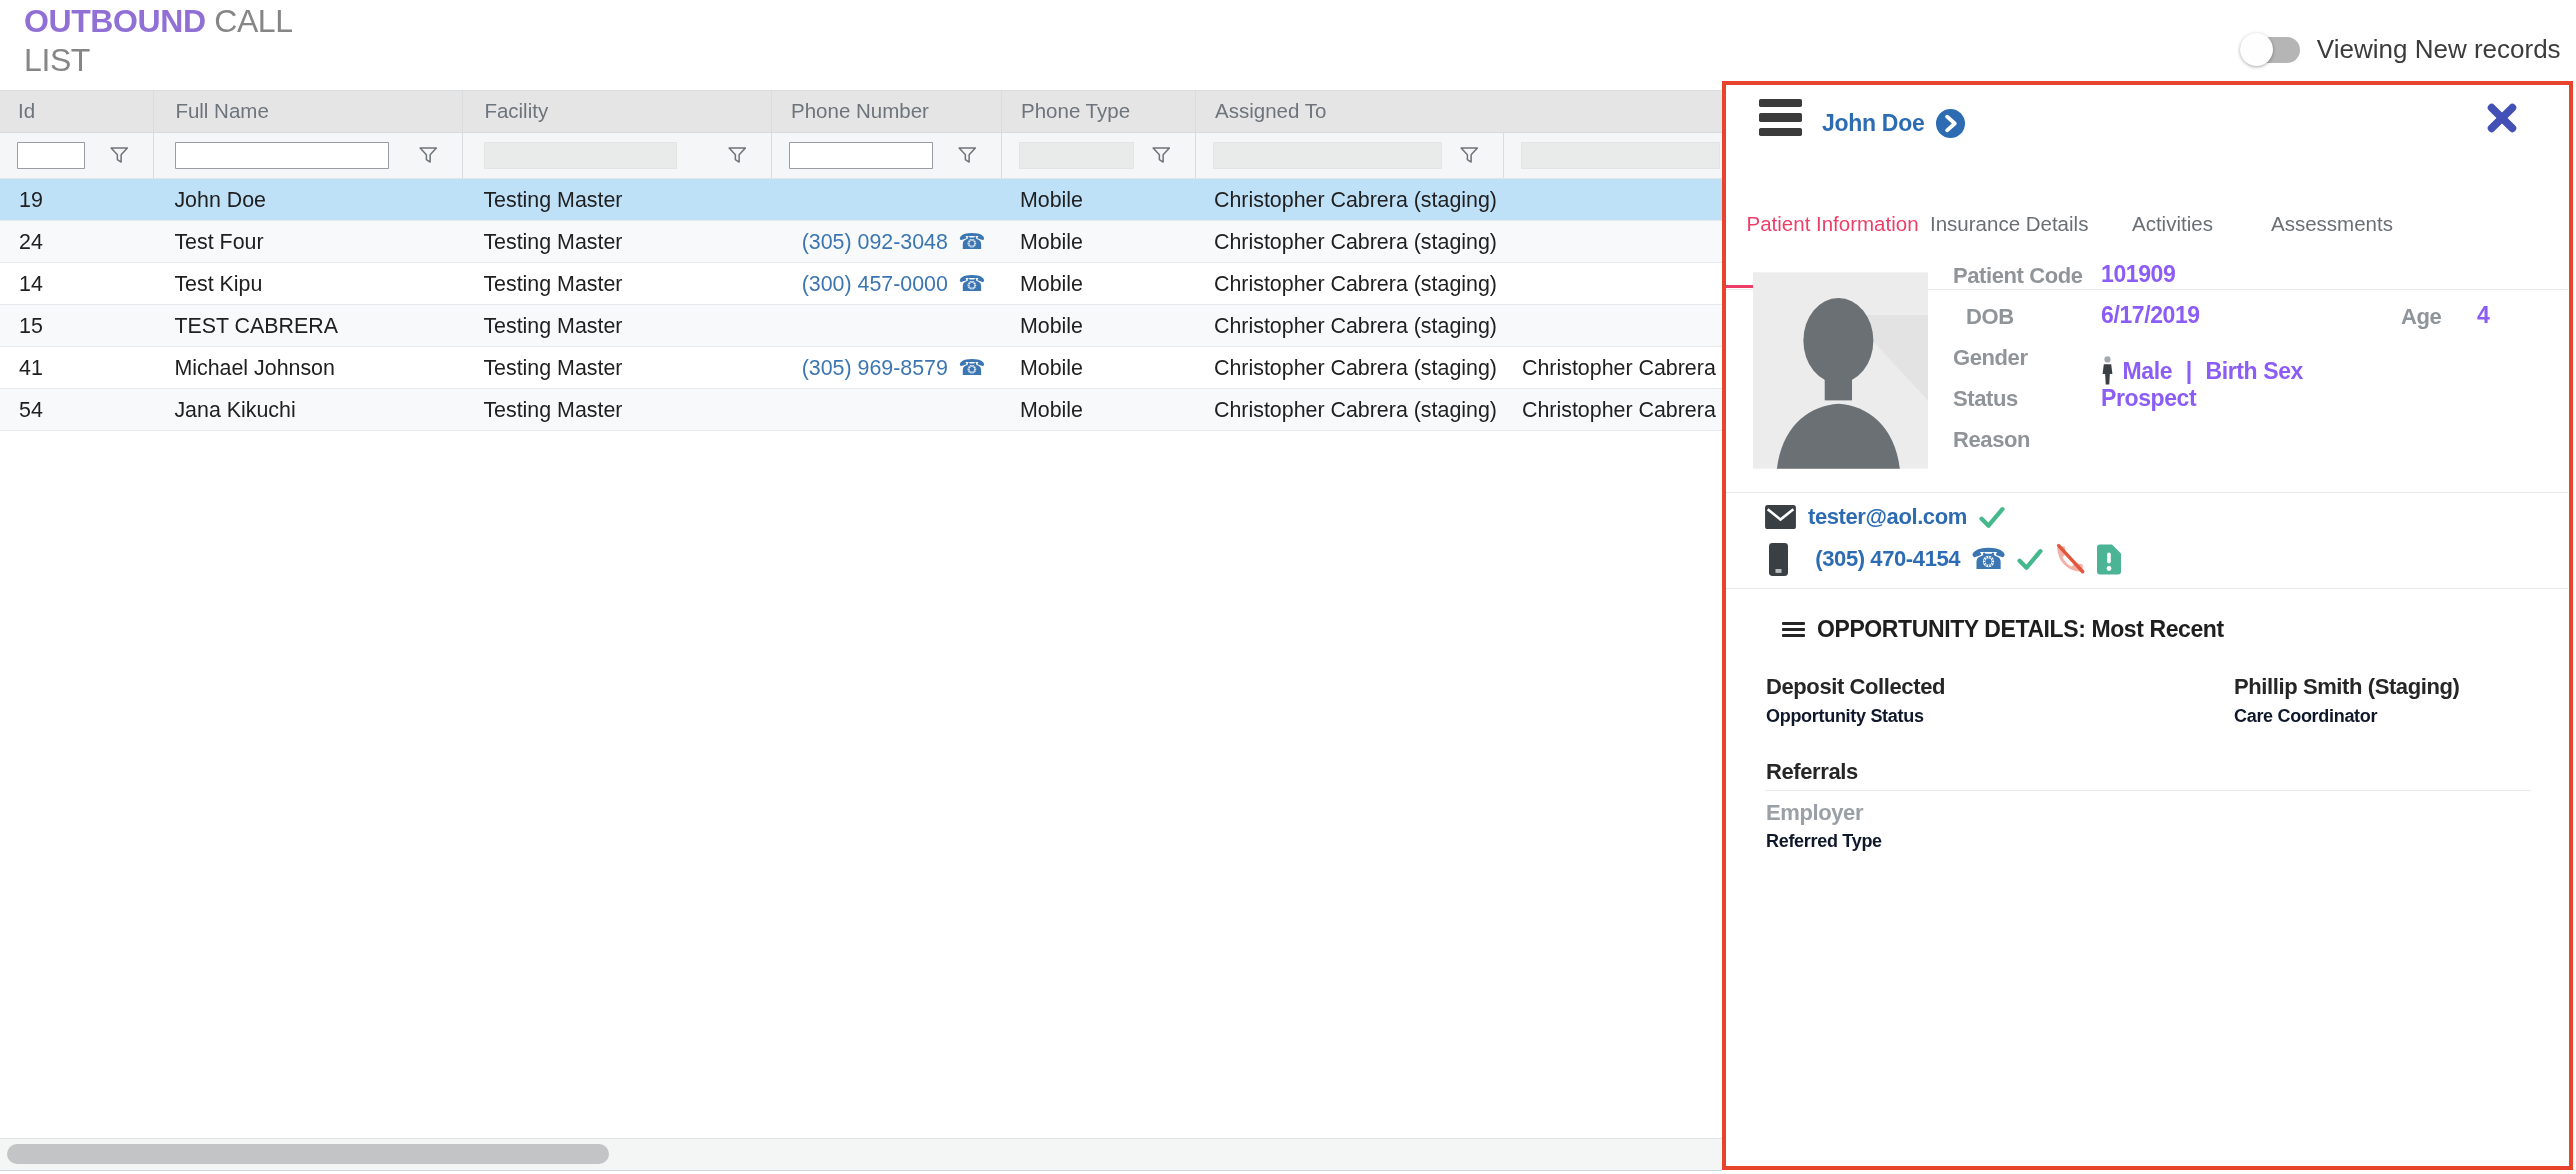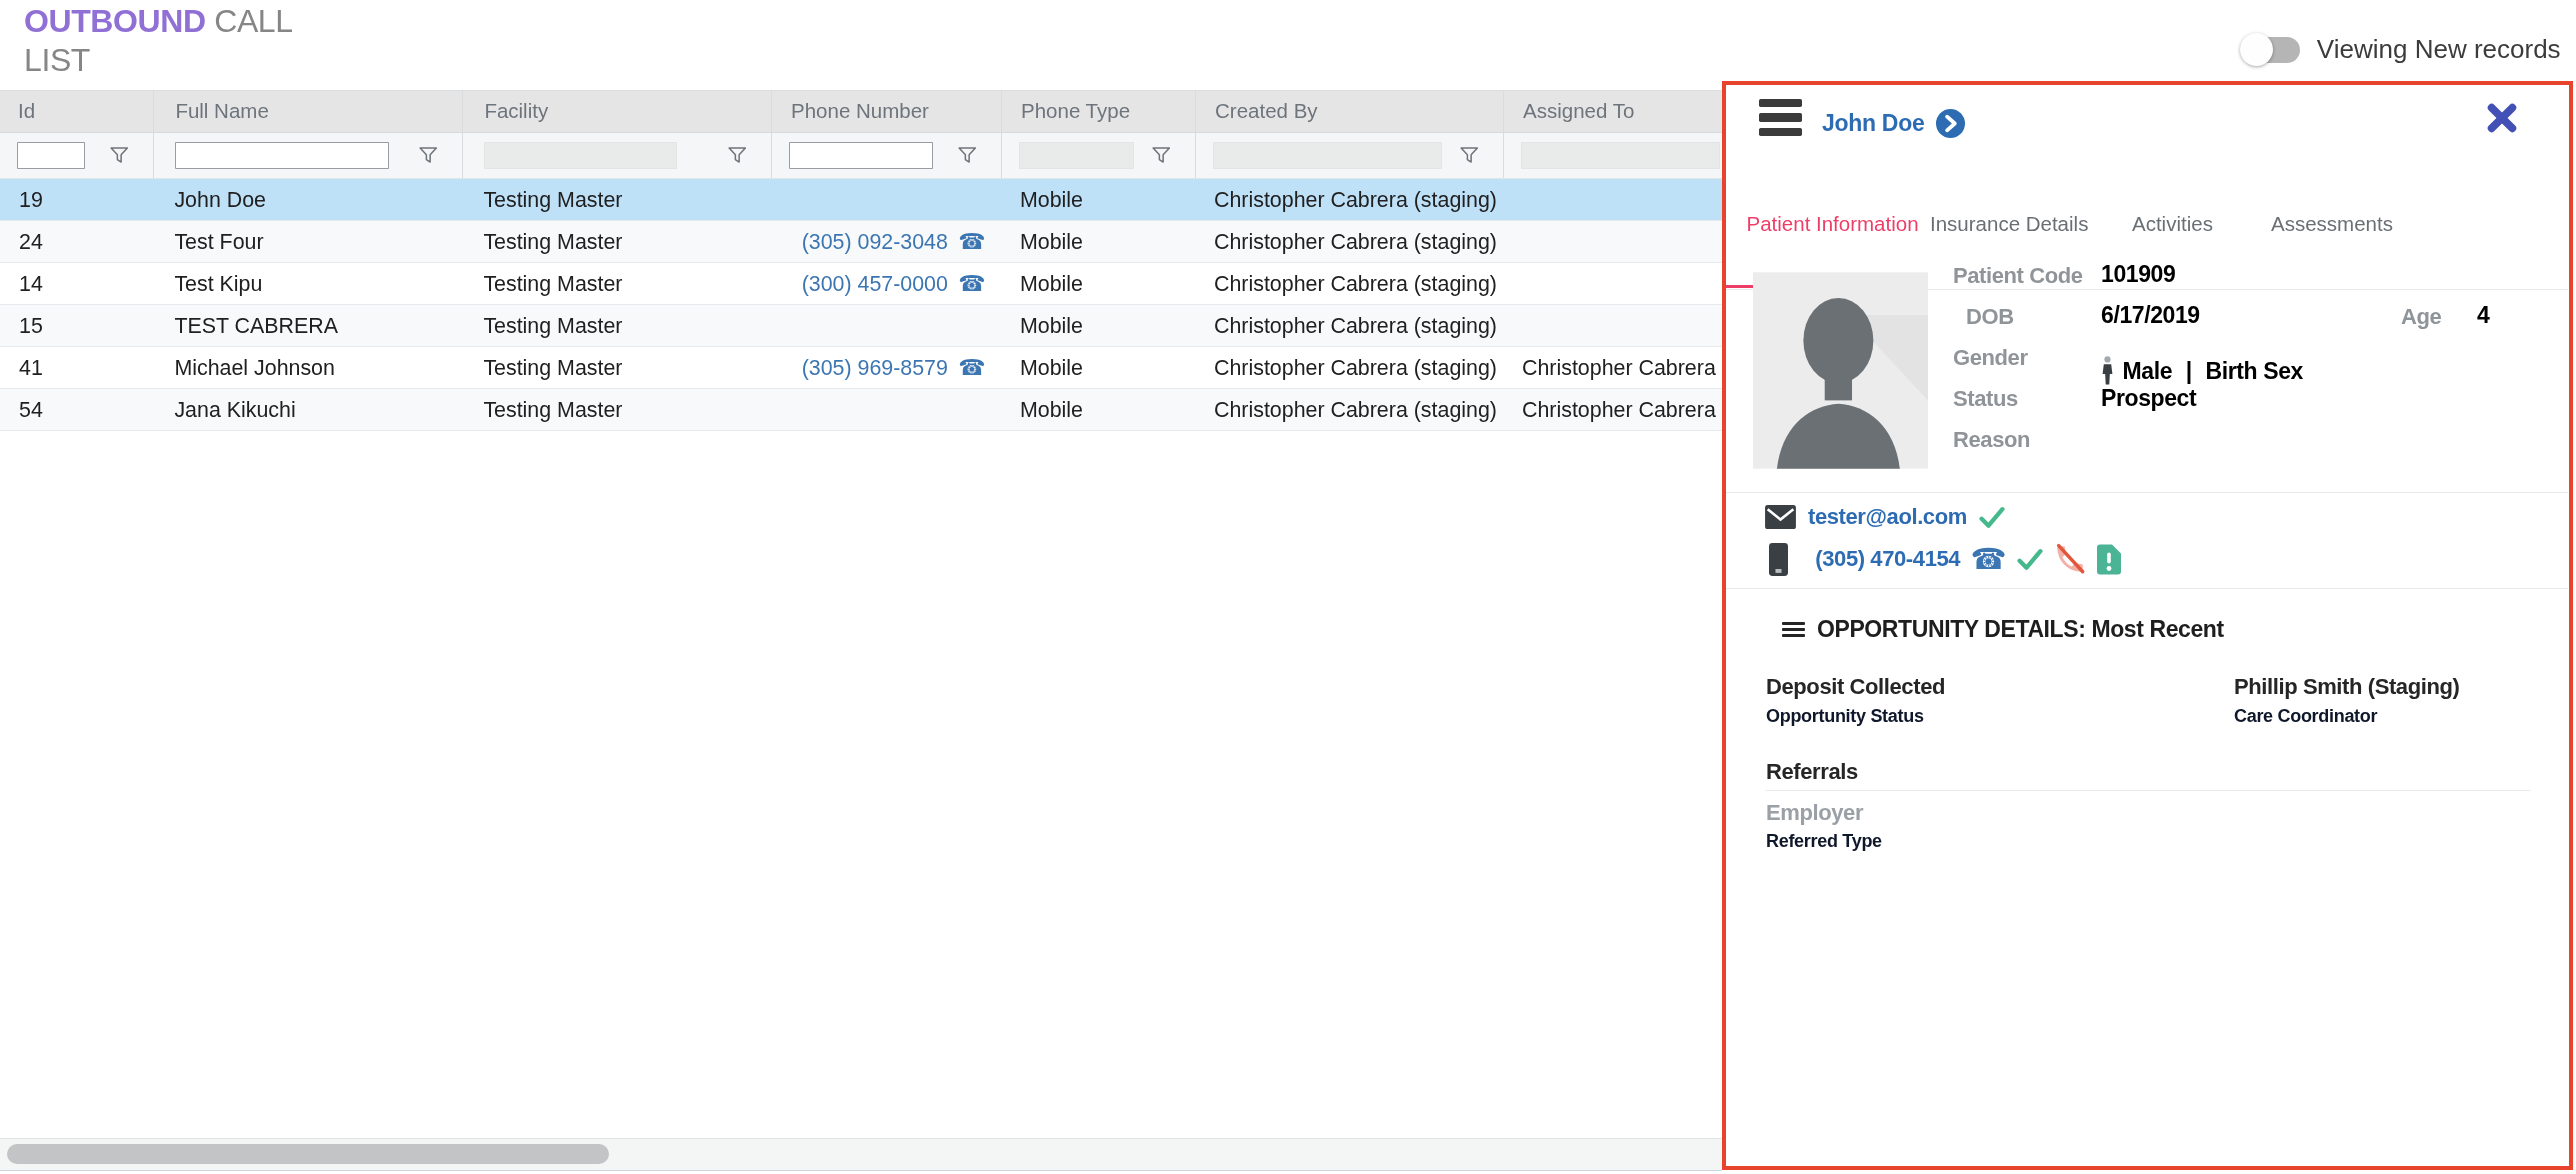--- a/index.html
+++ b/index.html
@@ -47,21 +47,21 @@
   .p-menu .bar{width:43px;height:8.6px;background:#3b3b3b;border-radius:1.7px;margin-bottom:6px;}
   .p-name{left:96px;top:24px;display:flex;align-items:center;gap:12px;cursor:pointer;}
   .p-name .nm{font-size:23px;font-weight:700;color:#2d6cb3;letter-spacing:-0.3px;}
   .p-close{left:757px;top:13.7px;cursor:pointer;}
   .p-tab{top:127px;font-size:20.5px;color:#6a6f74;white-space:nowrap;cursor:pointer;}
   .p-tab.active{color:#ee3e68;}
   .p-underline{left:0;top:200px;width:190px;height:3.4px;background:#ee3e68;}
   .p-divider{left:0;width:842px;height:0.9px;background:#e7e9ea;}
   .p-avatar{left:26.5px;top:187px;width:175px;height:197px;}
   .plabel{font-size:22px;font-weight:700;color:#8f9499;letter-spacing:-0.4px;white-space:nowrap;}
-  .pvalue{font-size:23px;font-weight:700;color:#000000;letter-spacing:-0.4px;white-space:nowrap;}
+  .pvalue{font-size:23px;font-weight:700;color:#8b5cf6;letter-spacing:-0.4px;white-space:nowrap;}
   .gender-row{display:flex;align-items:center;gap:8.6px;}
   .contact-row{display:flex;align-items:center;}
   .c-link{font-size:22px;font-weight:700;color:#2d6cb3;letter-spacing:-0.4px;cursor:pointer;}
   .opp-head{display:flex;align-items:center;gap:12px;}
   .opp-head .txt{font-size:23px;font-weight:800;color:#1e1e1e;letter-spacing:-0.4px;}
   .mini-menu .bar{width:23px;height:3px;background:#252525;border-radius:0.9px;margin-bottom:3.4px;}
   .bold26{font-size:22px;font-weight:700;color:#262626;letter-spacing:-0.4px;white-space:nowrap;}
   .cap21{font-size:18px;font-weight:700;color:#0f172a;letter-spacing:-0.3px;white-space:nowrap;}
   .gray26{font-size:22px;font-weight:700;color:#9aa0a5;letter-spacing:-0.4px;white-space:nowrap;}
 </style>
@@ -80,21 +80,20 @@
   <div class="toggle-label">Viewing New records</div>
 </div>
 
 <div class="grid">
   <div class="grid-header">
     <div class="hcell">Id</div>
     <div class="hcell" style="padding-left:21.4px;">Full Name</div>
     <div class="hcell" style="padding-left:21.4px;">Facility</div>
     <div class="hcell">Phone Number</div>
     <div class="hcell">Phone Type</div>
-    <div class="hcell">Created By</div>
     <div class="hcell">Assigned To</div>
   </div>
 
   <div class="grid-filter">
     <div class="fcell">
       <input class="fi-0" type="text" style="">
       <span class="funnel">
           <svg width="20.5" height="20.5" viewBox="0 0 24 24">
             <path d="M2.5 3.5 H21.5 L14.2 11.5 V20 L9.8 17 V11.5 Z" fill="none" stroke="#6f747b" stroke-width="1.8" stroke-linejoin="round"></path>
           </svg>

